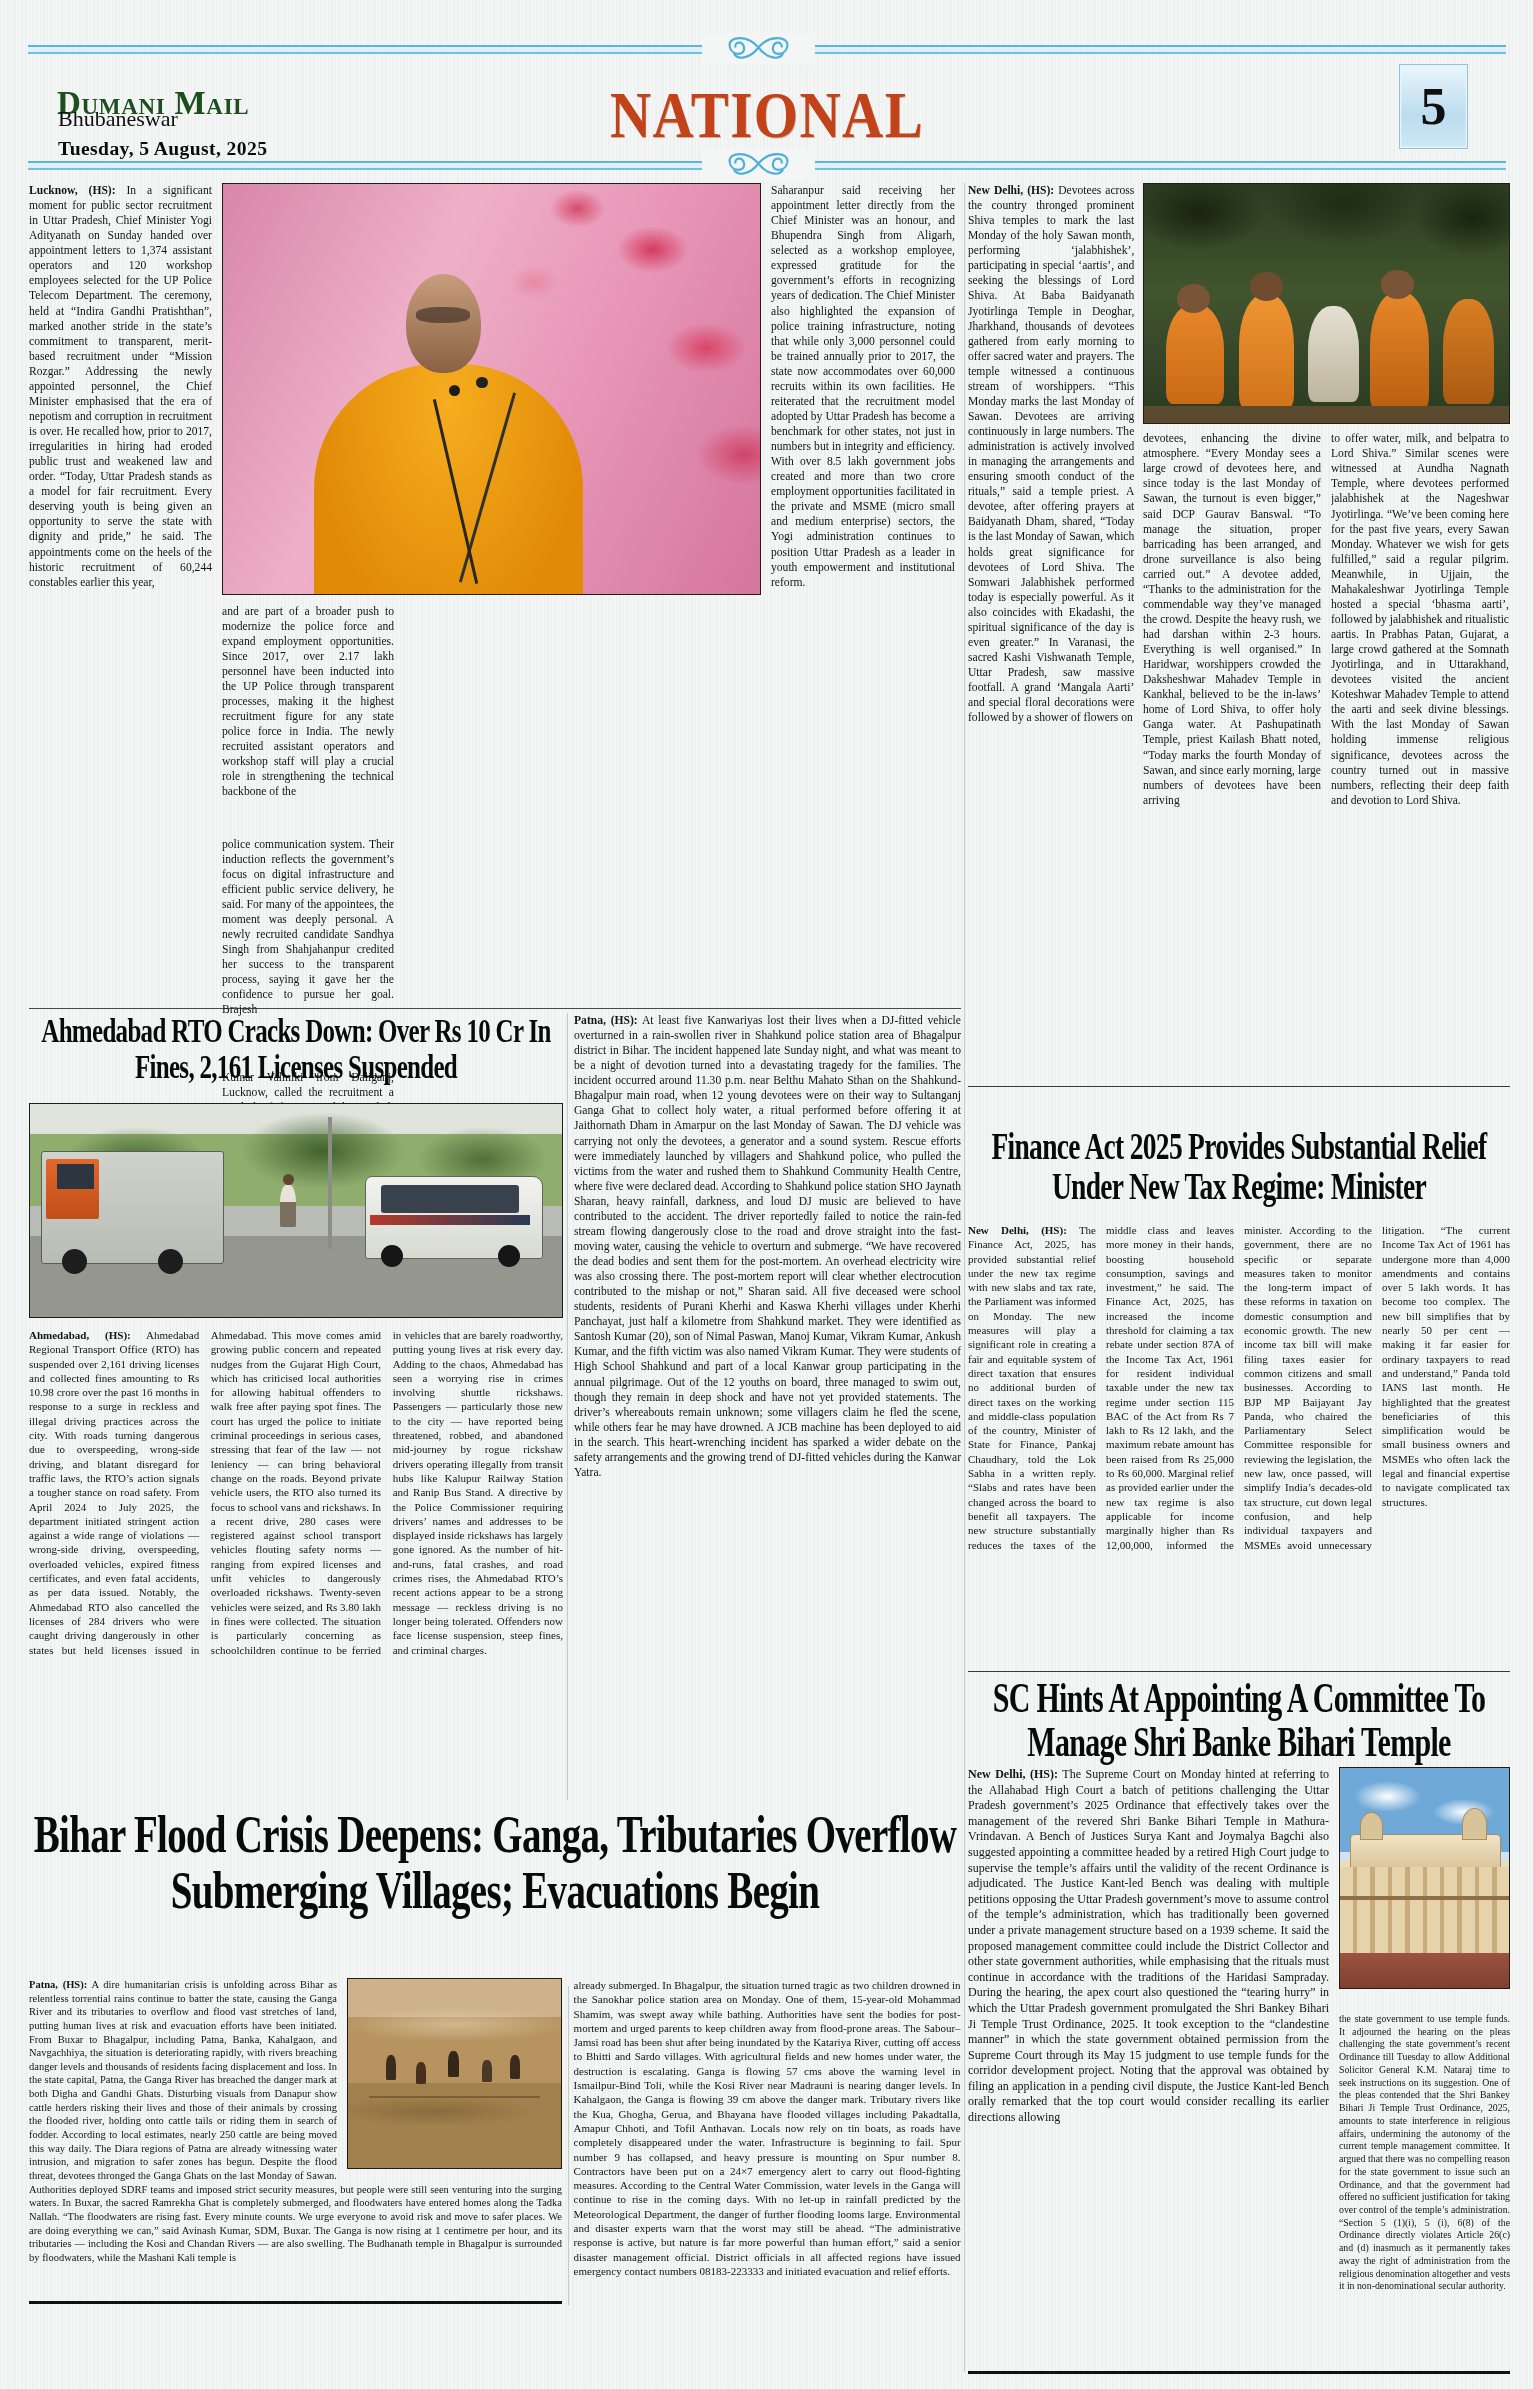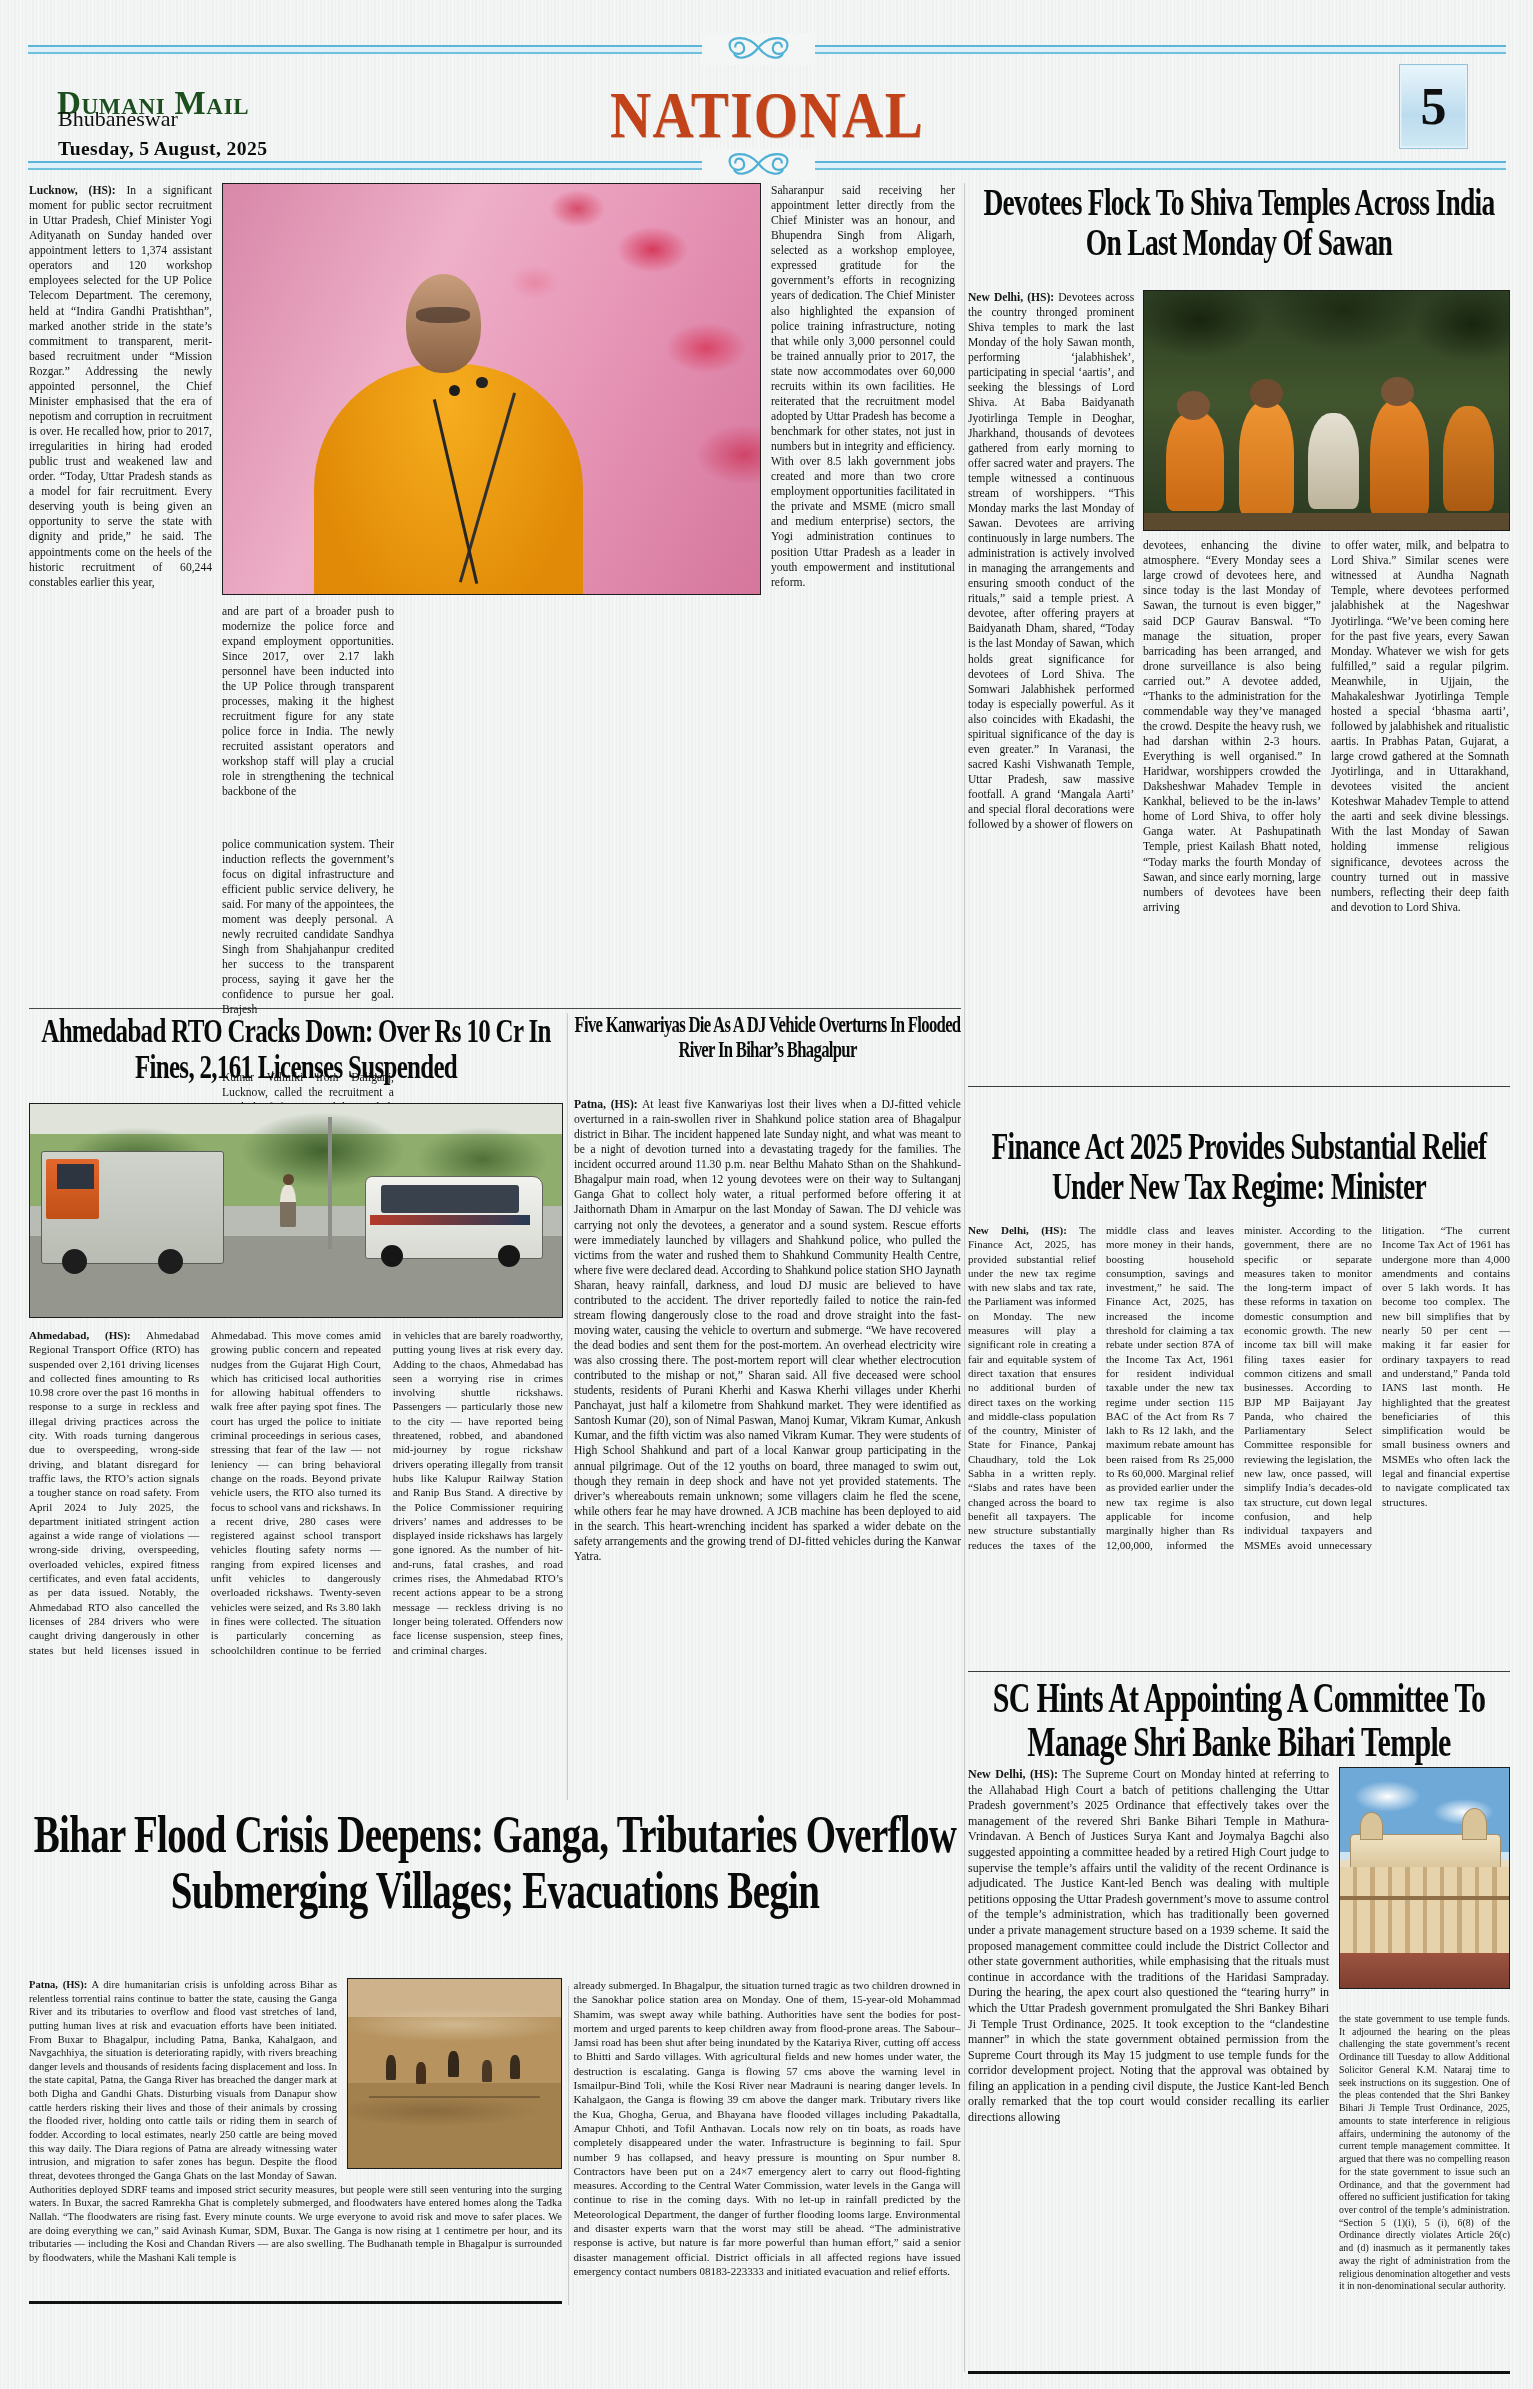--- a/index.html
+++ b/index.html
@@ -100,23 +100,20 @@
             </div>
         </div>
       </div>
       <div class="txtcol" style="width:184px;height:652px;">
         <p class="bt"><span>Saharanpur said receiving her appointment letter directly from the Chief Minister was an honour, and Bhupendra Singh from Aligarh, selected as a workshop employee, expressed gratitude for the government’s efforts in recognizing years of dedication. The Chief Minister also highlighted the expansion of police training infrastructure, noting that while only 3,000 personnel could be trained annually prior to 2017, the state now accommodates over 60,000 recruits within its own facilities. He reiterated that the recruitment model adopted by Uttar Pradesh has become a benchmark for other states, not just in numbers but in integrity and efficiency. With over 8.5 lakh government jobs created and more than two crore employment opportunities facilitated in the private and MSME (micro small and medium enterprise) sectors, the Yogi administration continues to position Uttar Pradesh as a leader in youth empowerment and institutional reform.</span></p>
       </div>
     </div>
   </div>
 
   <div class="art" style="left:968px;top:183px;width:542px;height:902px;">
-    <div class="hlbox" style="height:107px;">
-      <div class="hl center" style="font-size:27.5px;">Devotees Flock To Shiva Temples Across India On Last Monday Of Sawan</div>
-    </div>
     <div class="row" style="gap:8.7px;">
       <div class="txtcol" style="width:167px;height:783px;">
         <p class="bt"><b class="dl">New Delhi, (HS):</b> <span>Devotees across the country thronged prominent Shiva temples to mark the last Monday of the holy Sawan month, performing ‘jalabhishek’, participating in special ‘aartis’, and seeking the blessings of Lord Shiva. At Baba Baidyanath Jyotirlinga Temple in Deoghar, Jharkhand, thousands of devotees gathered from early morning to offer sacred water and prayers. The temple witnessed a continuous stream of worshippers. “This Monday marks the last Monday of Sawan. Devotees are arriving continuously in large numbers. The administration is actively involved in managing the arrangements and ensuring smooth conduct of the rituals,” said a temple priest. A devotee, after offering prayers at Baidyanath Dham, shared, “Today is the last Monday of Sawan, which holds great significance for devotees of Lord Shiva. The Somwari Jalabhishek performed today is especially powerful. As it also coincides with Ekadashi, the spiritual significance of the day is even greater.” In Varanasi, the sacred Kashi Vishwanath Temple, Uttar Pradesh, saw massive footfall. A grand ‘Mangala Aarti’ and special floral decorations were followed by a shower of flowers on</span></p>
       </div>
       <div style="width:367px;">
         <div class="photo" style="width:367px;height:241px;background:linear-gradient(#2c3d22,#41552d 45%,#37482a 70%,#2a3a20);">
           <div class="ps" style="inset:0;background:radial-gradient(87px 51px at 15% 12%, rgba(20,30,12,.85), transparent 75%),radial-gradient(101px 58px at 55% 8%, rgba(25,38,16,.8), transparent 75%),radial-gradient(80px 51px at 90% 14%, rgba(18,28,10,.8), transparent 75%);"></div>
           <div class="ps" style="left:6%;bottom:8%;width:16%;height:42%;background:linear-gradient(#e8872a,#c96a14);border-radius:45% 45% 12% 12%;"></div>
           <div class="ps" style="left:26%;bottom:6%;width:15%;height:48%;background:linear-gradient(#ef9532,#d0731a);border-radius:45% 45% 12% 12%;"></div>
           <div class="ps" style="left:45%;bottom:9%;width:14%;height:40%;background:linear-gradient(#e5e0d2,#bdb49c);border-radius:45% 45% 12% 12%;"></div>
@@ -158,23 +155,20 @@
       <div class="ps" style="left:47%;top:38%;width:16px;height:42px;background:linear-gradient(#e8e4da 0 40%,#7b6f5d 40%);border-radius:40% 40% 8% 8%;"></div>
       <div class="ps" style="left:47.6%;top:33%;width:11px;height:11px;background:#5e4630;border-radius:50%;"></div>
       <div class="ps" style="left:56%;top:6%;width:3.6px;height:62%;background:#8b8d86;"></div>
     </div>
     <div class="txtcol" style="height:464px;margin-top:10px;column-count:3;column-gap:11.6px;font-size:11px;">
       <p class="bt" style="font-size:11px;"><b class="dl">Ahmedabad, (HS):</b> <span>Ahmedabad Regional Transport Office (RTO) has suspended over 2,161 driving licenses and collected fines amounting to Rs 10.98 crore over the past 16 months in response to a surge in reckless and illegal driving practices across the city. With roads turning dangerous due to overspeeding, wrong-side driving, and blatant disregard for traffic laws, the RTO’s action signals a tougher stance on road safety. From April 2024 to July 2025, the department initiated stringent action against a wide range of violations — wrong-side driving, overspeeding, overloaded vehicles, expired fitness certificates, and even fatal accidents, as per data issued. Notably, the Ahmedabad RTO also cancelled the licenses of 284 drivers who were caught driving dangerously in other states but held licenses issued in Ahmedabad. This move comes amid growing public concern and repeated nudges from the Gujarat High Court, which has criticised local authorities for allowing habitual offenders to walk free after paying spot fines. The court has urged the police to initiate criminal proceedings in serious cases, stressing that fear of the law — not leniency — can bring behavioral change on the roads. Beyond private vehicle users, the RTO also turned its focus to school vans and rickshaws. In a recent drive, 280 cases were registered against school transport vehicles flouting safety norms — ranging from expired licenses and unfit vehicles to dangerously overloaded rickshaws. Twenty-seven vehicles were seized, and Rs 3.80 lakh in fines were collected. The situation is particularly concerning as schoolchildren continue to be ferried in vehicles that are barely roadworthy, putting young lives at risk every day. Adding to the chaos, Ahmedabad has seen a worrying rise in crimes involving shuttle rickshaws. Passengers — particularly those new to the city — have reported being threatened, robbed, and abandoned mid-journey by rogue rickshaw drivers operating illegally from transit hubs like Kalupur Railway Station and Ranip Bus Stand. A directive by the Police Commissioner requiring drivers’ names and addresses to be displayed inside rickshaws has largely gone ignored. As the number of hit-and-runs, fatal crashes, and road crimes rises, the Ahmedabad RTO’s recent actions appear to be a strong message — reckless driving is no longer being tolerated. Offenders now face license suspension, steep fines, and criminal charges.</span></p>
     </div>
   </div>
 
   <div class="art" style="left:574px;top:1013px;width:387px;height:787px;">
-    <div class="hlbox" style="height:84px;">
-      <div class="hl center" style="font-size:16.7px;">Five Kanwariyas Die As A DJ Vehicle Overturns In Flooded River In Bihar’s Bhagalpur</div>
-    </div>
     <div class="txtcol" style="height:694px;">
       <p class="bt"><b class="dl">Patna, (HS):</b> <span>At least five Kanwariyas lost their lives when a DJ-fitted vehicle overturned in a rain-swollen river in Shahkund police station area of Bhagalpur district in Bihar. The incident happened late Sunday night, and what was meant to be a night of devotion turned into a devastating tragedy for the families. The incident occurred around 11.30 p.m. near Belthu Mahato Sthan on the Shahkund-Bhagalpur main road, when 12 young devotees were on their way to Sultanganj Ganga Ghat to collect holy water, a ritual performed before offering it at Jaithornath Dham in Amarpur on the last Monday of Sawan. The DJ vehicle was carrying not only the devotees, a generator and a sound system. Rescue efforts were immediately launched by villagers and Shahkund police, who pulled the victims from the water and rushed them to Shahkund Community Health Centre, where five were declared dead. According to Shahkund police station SHO Jaynath Sharan, heavy rainfall, darkness, and loud DJ music are believed to have contributed to the accident. The driver reportedly failed to notice the rain-fed stream flowing dangerously close to the road and drove straight into the fast-moving water, causing the vehicle to overturn and submerge. “We have recovered the dead bodies and sent them for the post-mortem. An overhead electricity wire was also crossing there. The post-mortem report will clear whether electrocution contributed to the mishap or not,” Sharan said. All five deceased were school students, residents of Purani Kherhi and Kaswa Kherhi villages under Kherhi Panchayat, just half a kilometre from Shahkund market. They were identified as Santosh Kumar (20), son of Nimal Paswan, Manoj Kumar, Vikram Kumar, Ankush Kumar, and the fifth victim was also named Vikram Kumar. They were students of High School Shahkund and part of a local Kanwar group participating in the annual pilgrimage. Out of the 12 youths on board, three managed to swim out, though they remain in deep shock and have not yet provided statements. The driver’s whereabouts remain unknown; some villagers claim he fled the scene, while others fear he may have drowned. A JCB machine has been deployed to aid in the search. This heart-wrenching incident has sparked a wider debate on the safety arrangements and the growing trend of DJ-fitted vehicles during the Kanwar Yatra.</span></p>
     </div>
   </div>
 
   <div class="art" style="left:968px;top:1091px;width:542px;height:578px;">
     <div class="hlbox" style="height:96px;margin-top:36px;">
       <div class="hl center" style="font-size:27.5px;">Finance Act 2025 Provides Substantial Relief Under New Tax Regime: Minister</div>
     </div>
     <div class="txtcol" style="height:436px;column-count:4;column-gap:10px;font-size:11px;">

